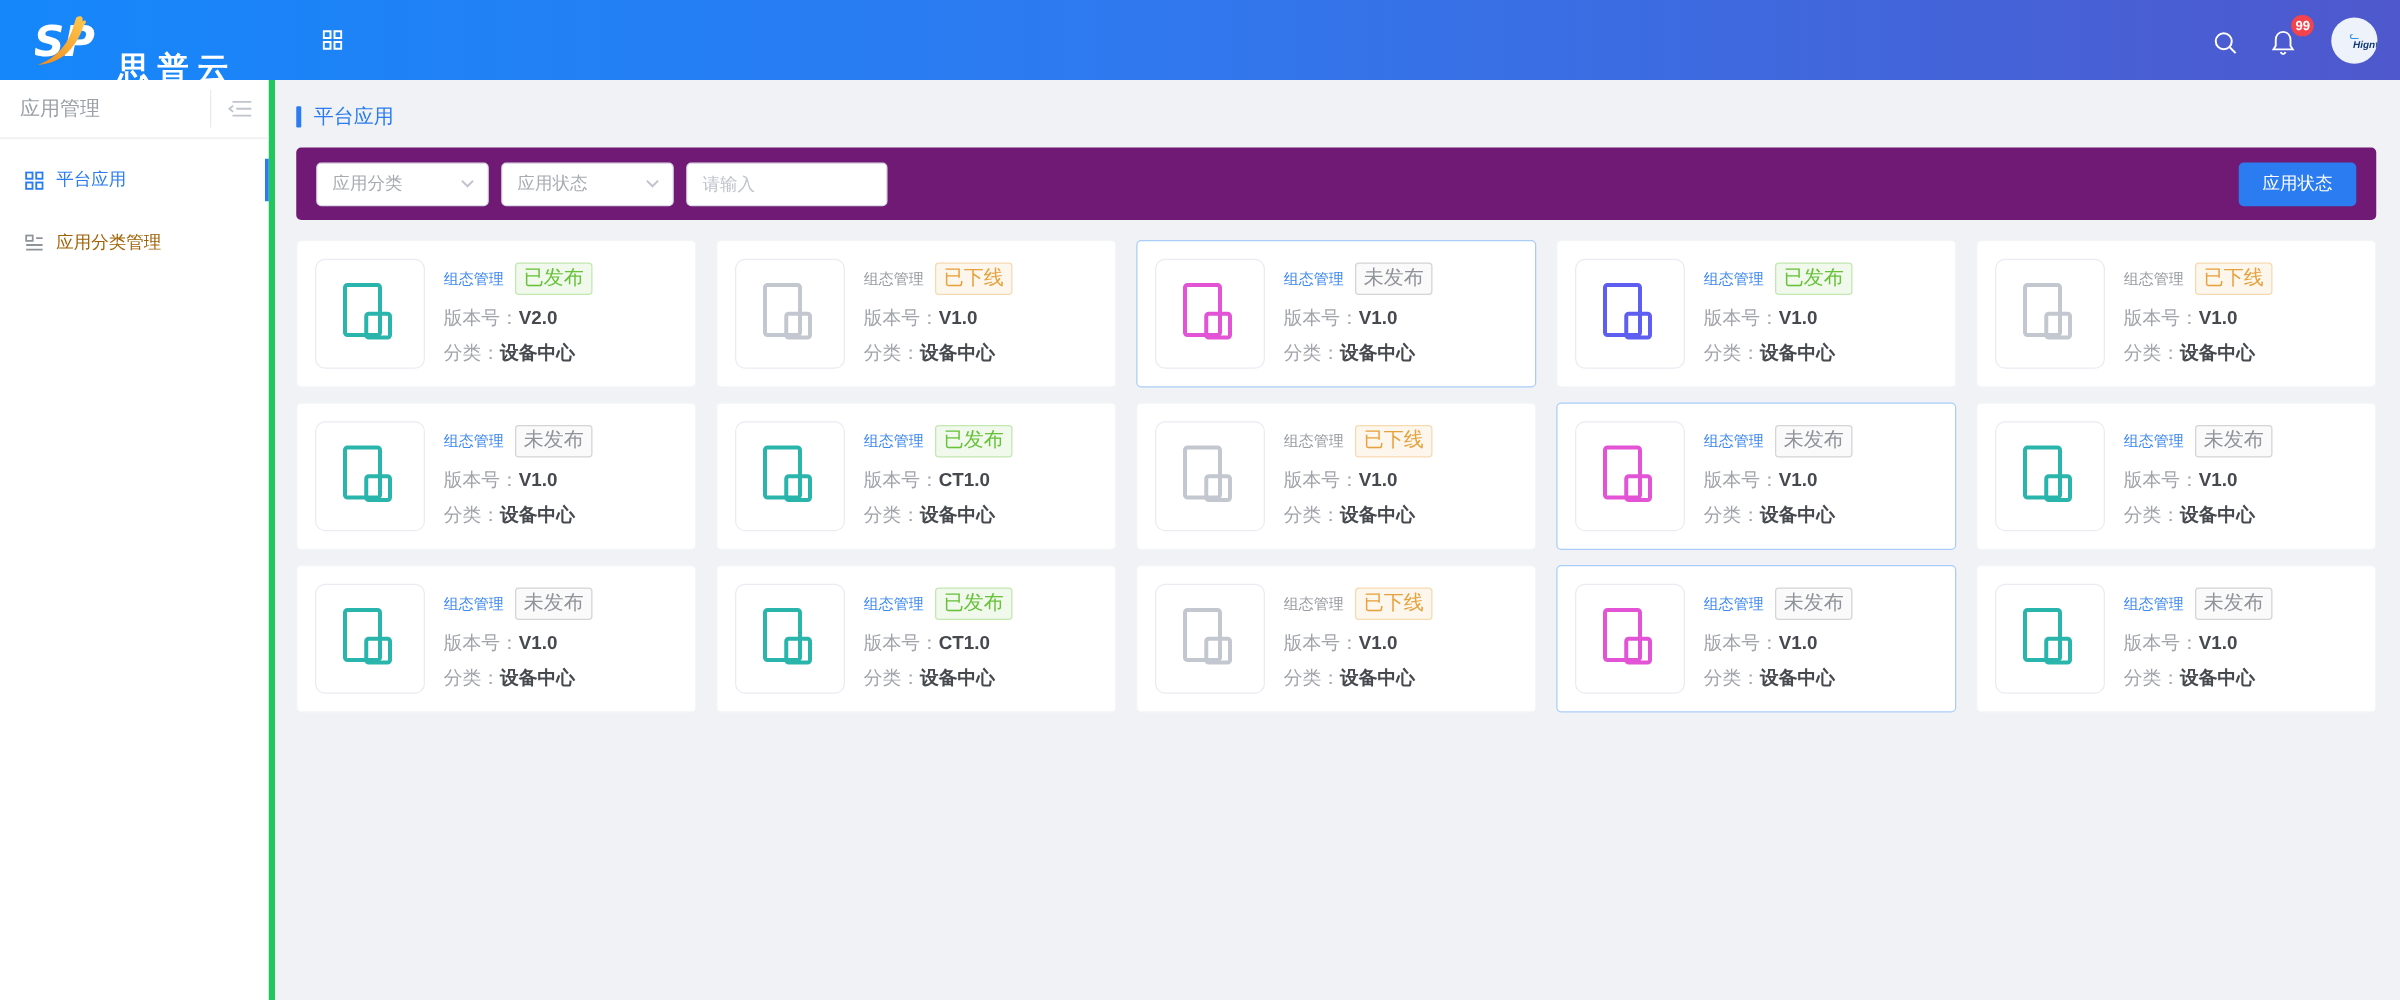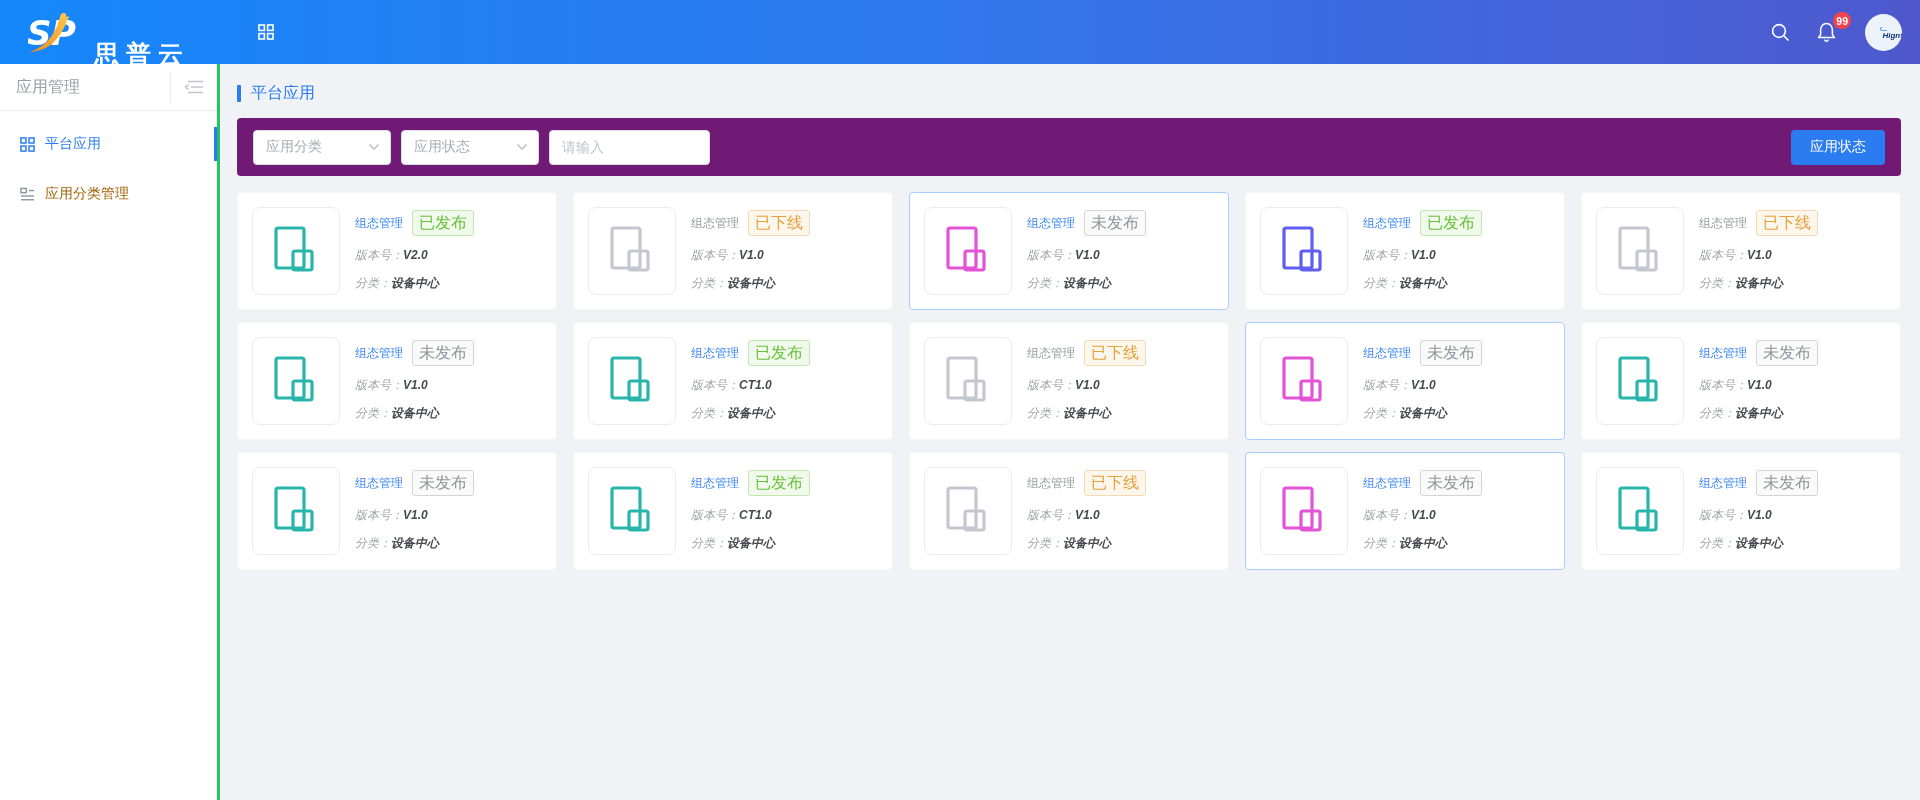--- a/index.html
+++ b/index.html
@@ -7,31 +7,31 @@
   body { font-family:"Liberation Sans","DejaVu Sans",sans-serif; background:#f0f2f5; font-size:14px; color:#333; }
 
   
   .topbar { position:relative; height:64px; background:linear-gradient(90deg,#1587fa 0%,#2e7af0 45%,#4f58cd 100%);
             display:flex; align-items:center; padding:0 18px 0 28px; }
   .brand { display:flex; align-items:center; gap:12px; }
   .brand-name { color:#fff; font-size:25px; font-weight:bold; letter-spacing:7px; font-family:"Liberation Serif","DejaVu Serif",serif;margin-top:44px; }
   .apps-icon { margin-left:68px; display:flex; align-items:center; cursor:pointer; }
   .topbar-spacer { flex:1; }
   .topbar-right { display:flex; align-items:center; gap:20px; }
-  .icon-btn { width:26px; height:26px; display:flex; align-items:center; justify-content:center; cursor:pointer; position:relative; }
+  .icon-btn { width:26px; height:26px; display:flex; align-items:flex-end; justify-content:center; cursor:pointer; position:relative; }
   .badge { position:absolute; top:-7px; right:-12px; min-width:17px; height:17px; border-radius:9px; background:#f5434d;
            color:#fff; font-size:10.5px; display:flex; align-items:center; justify-content:center; padding:0 3px; font-weight:bold; }
   .avatar { width:37px; height:37px; border-radius:50%; background:#eef2fb; display:flex; flex-direction:column; align-items:center; justify-content:center;
             margin-left:6px; cursor:pointer; overflow:hidden; }
   .avatar-text { font-size:8px; font-weight:bold; font-style:italic; color:#123a7a; line-height:8px;margin-left:28px; }
   .avatar-swoosh { color:#2f8de4; font-size:9px; line-height:7px; }
 
   
   .shell { display:flex; height:736px; }
-  .sidebar { width:220px; background:#fff; border-right:3px solid #22c55e; flex-shrink:0; }
+  .sidebar { width:220px; background:#fff; border-right:5px solid #22c55e; flex-shrink:0; }
   .side-head { height:46px; display:flex; align-items:center; }
   .side-title { flex:1; padding-left:16px; color:#9aa0a6; font-size:16px; }
   .collapse-box { width:47px; height:30px; border-left:1px solid #e8eaee; display:flex; align-items:center; justify-content:center; cursor:pointer; }
   .side-divider { height:1px; background:#ececf0; }
   .menu { padding-top:8px; }
   .menu-item { height:50px; display:flex; align-items:center; gap:10px; padding-left:20px; cursor:pointer; position:relative; color:#a16207; font-size:14px; }
   .menu-item.active { color:#2b7cf0; }
   .menu-item.active::after { content:""; position:absolute; right:0; top:8px; bottom:8px; width:3px; background:#2b7cf0; }
 
   .content { flex:1; padding:13px 19px 0 17px; overflow:hidden; }
@@ -56,21 +56,21 @@
   .card { background:#fff; border-radius:4px; border:1px solid #f4f5f7; height:118px; display:flex; align-items:center;
           padding:0 14px; gap:15px; cursor:pointer; }
   .card.hl { border:1px solid #a9cdf8; }
   .icon-box { width:88px; height:88px; border:1px solid #eaecf2; border-radius:8px; display:flex; align-items:center;
               justify-content:center; flex-shrink:0; background:#fff; }
   .card-info { display:flex; flex-direction:column; justify-content:space-between; height:86px; padding:2px 0; min-width:0; }
   .card-title-row { display:flex; align-items:center; gap:9px; }
   .card-title { font-size:12px; color:#3b87f2; white-space:nowrap; }
   .card-title.muted { color:#979a9f; }
   .tag { font-size:16px; line-height:1; padding:4px 6px; border-radius:3px; border:1px solid transparent; white-space:nowrap; }
-  .meta { font-size:12px; color:#a0a3a9; white-space:nowrap;font-style:italic; }
+  .meta { font-size:15px; color:#a0a3a9; white-space:nowrap; }
   .meta b { color:#46494e; font-weight:bold; }
 </style>
 </head>
 <body>
 
 <header class="topbar">
   <div class="brand">
     <svg width="54" height="42" viewBox="0 0 54 42">
       <defs>
         <linearGradient id="sw" x1="0" y1="1" x2="1" y2="0">

